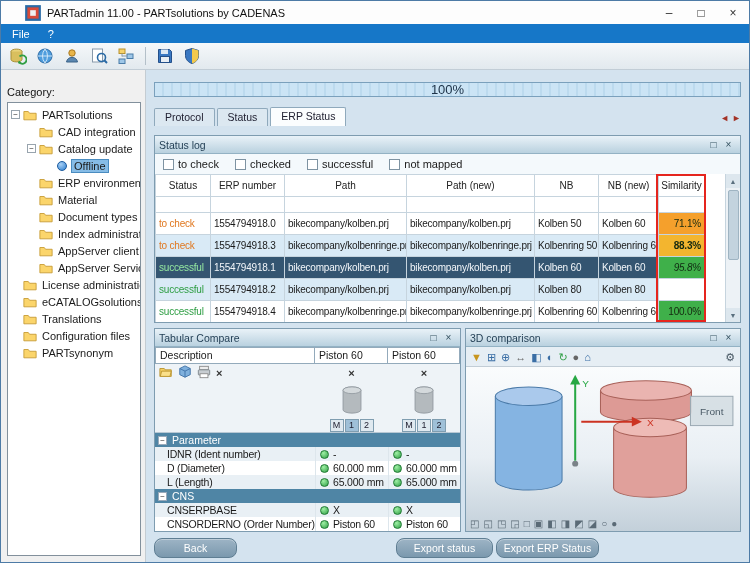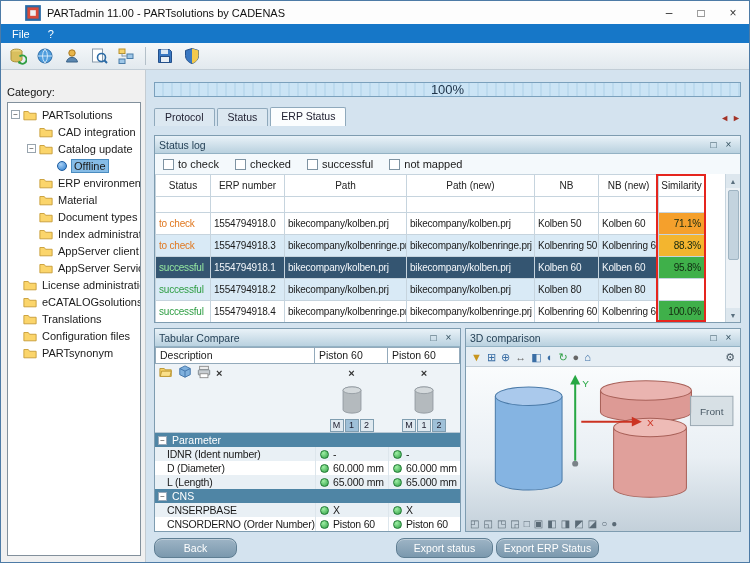--- a/index.html
+++ b/index.html
@@ -410,30 +410,30 @@
                 <td>Kolben 60</td>
                 <td class="c-sim" style="background: rgb(245, 160, 44);">71.1%</td>
               </tr>
               <tr class="even">
                 <td style="color: rgb(224, 120, 32);">to check</td>
                 <td>1554794918.3</td>
                 <td class="c-path">bikecompany/kolbenringe.prj</td>
                 <td class="c-path">bikecompany/kolbenringe.prj</td>
                 <td>Kolbenring 50</td>
                 <td>Kolbenring 60</td>
-                <td class="c-sim" style="background: rgb(243, 181, 47);">88.3%</td>
+                <td class="c-sim" style="background: rgb(243, 181, 47); font-weight: bold;">88.3%</td>
               </tr>
               <tr class="sel">
                 <td style="color: rgb(147, 230, 160);">successful</td>
                 <td>1554794918.1</td>
                 <td class="c-path">bikecompany/kolben.prj</td>
                 <td class="c-path">bikecompany/kolben.prj</td>
                 <td>Kolben 60</td>
                 <td>Kolben 60</td>
-                <td class="c-sim" style="background: rgb(63, 176, 74);">95.8%</td>
+                <td class="c-sim" style="background: rgb(63, 176, 74); font-style: italic;">95.8%</td>
               </tr>
               <tr class="even">
                 <td style="color: rgb(47, 158, 68);">successful</td>
                 <td>1554794918.2</td>
                 <td class="c-path">bikecompany/kolben.prj</td>
                 <td class="c-path">bikecompany/kolben.prj</td>
                 <td>Kolben 80</td>
                 <td>Kolben 80</td>
                 <td class="c-sim" style="background: rgb(255, 255, 255);"></td>
               </tr>

